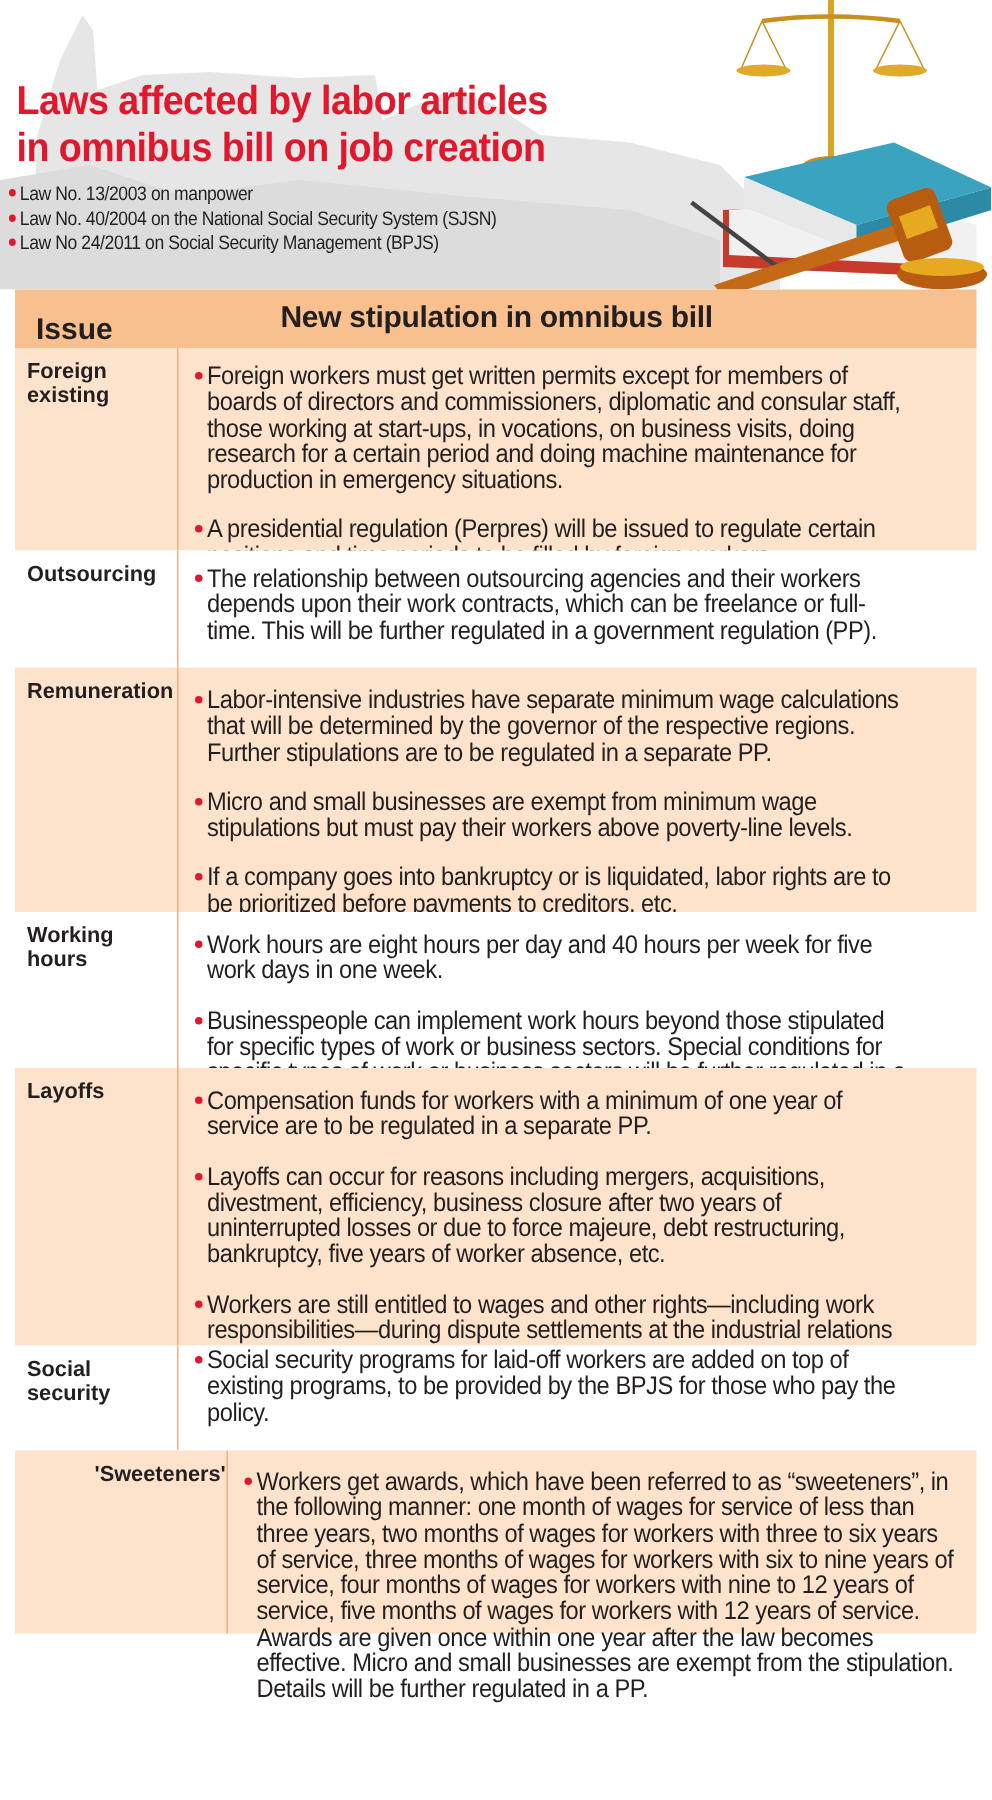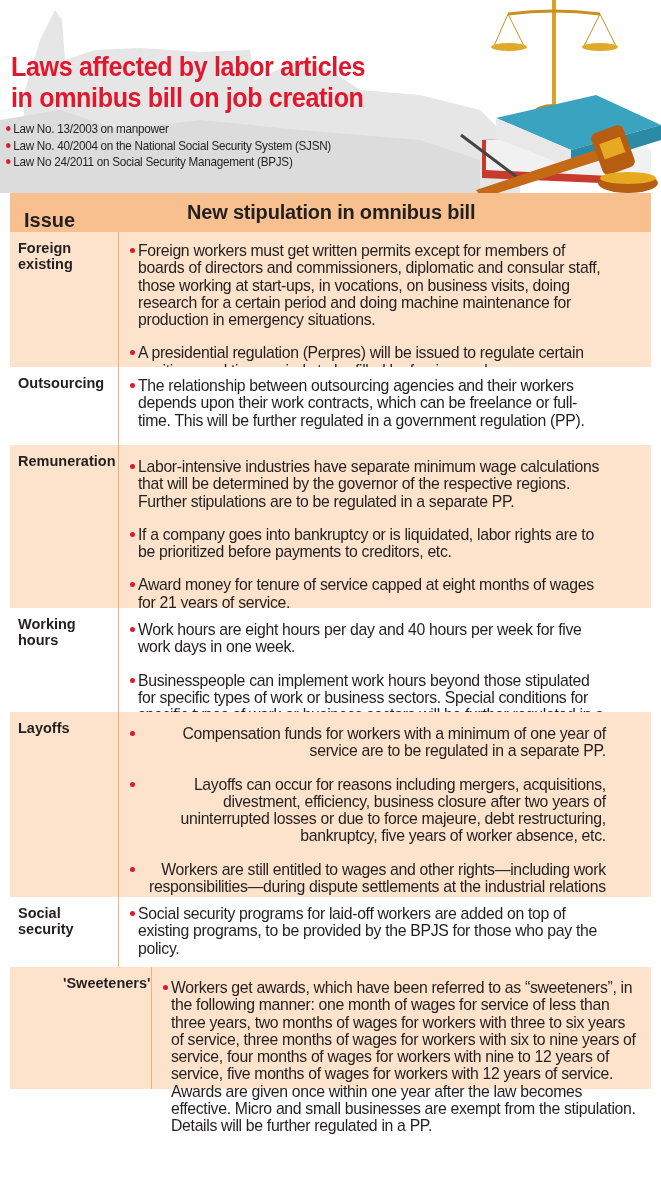--- a/index.html
+++ b/index.html
@@ -112,20 +112,24 @@
       </div>
       <div class="row shaded" style="height: 163px;">
         <div class="cell-issue">Remuneration</div>
         <div class="cell-stip" style="padding-top: 13px;">
           <div class="item">
             <span class="bullet"></span>
             <span class="item-text">Labor-intensive industries have separate minimum wage calculations that will be determined by the governor of the respective regions. Further stipulations are to be regulated in a separate PP.</span>
           </div>
           <div class="item">
             <span class="bullet"></span>
+            <span class="item-text">Micro and small businesses are exempt from minimum wage stipulations but must pay their workers above poverty-line levels.</span>
+          </div>
+          <div class="item">
+            <span class="bullet"></span>
             <span class="item-text">If a company goes into bankruptcy or is liquidated, labor rights are to be prioritized before payments to creditors, etc.</span>
           </div>
           <div class="item">
             <span class="bullet"></span>
             <span class="item-text">Award money for tenure of service capped at eight months of wages for 21 years of service.</span>
           </div>
         </div>
       </div>
       <div class="row plain" style="height: 104px;">
         <div class="cell-issue">Working hours</div>
@@ -135,38 +139,38 @@
             <span class="item-text">Work hours are eight hours per day and 40 hours per week for five work days in one week.</span>
           </div>
           <div class="item">
             <span class="bullet"></span>
             <span class="item-text">Businesspeople can implement work hours beyond those stipulated for specific types of work or business sectors. Special conditions for specific types of work or business sectors will be further regulated in a separate PP.</span>
           </div>
         </div>
       </div>
       <div class="row shaded" style="height: 185px;">
         <div class="cell-issue">Layoffs</div>
-        <div class="cell-stip" style="padding-top: 13px; text-align: right;">
+        <div class="cell-stip" style="padding-top: 13px;">
           <div class="item">
             <span class="bullet"></span>
             <span class="item-text">Compensation funds for workers with a minimum of one year of service are to be regulated in a separate PP.</span>
           </div>
           <div class="item">
             <span class="bullet"></span>
             <span class="item-text">Layoffs can occur for reasons including mergers, acquisitions, divestment, efficiency, business closure after two years of uninterrupted losses or due to force majeure, debt restructuring, bankruptcy, five years of worker absence, etc.</span>
           </div>
           <div class="item">
             <span class="bullet"></span>
             <span class="item-text">Workers are still entitled to wages and other rights—including work responsibilities—during dispute settlements at the industrial relations court.</span>
           </div>
         </div>
       </div>
       <div class="row plain" style="height: 70px;">
         <div class="cell-issue">Social security</div>
-        <div class="cell-stip" style="padding-top: 8px;">
+        <div class="cell-stip" style="padding-top: 1px;">
           <div class="item">
             <span class="bullet"></span>
             <span class="item-text">Social security programs for laid-off workers are added on top of existing programs, to be provided by the BPJS for those who pay the policy.</span>
           </div>
         </div>
       </div>
       <div class="row shaded" style="height: 122px; padding-left: 45px;">
         <div class="cell-issue">'Sweeteners'</div>
         <div class="cell-stip" style="padding-top: 12px;">
           <div class="item">

